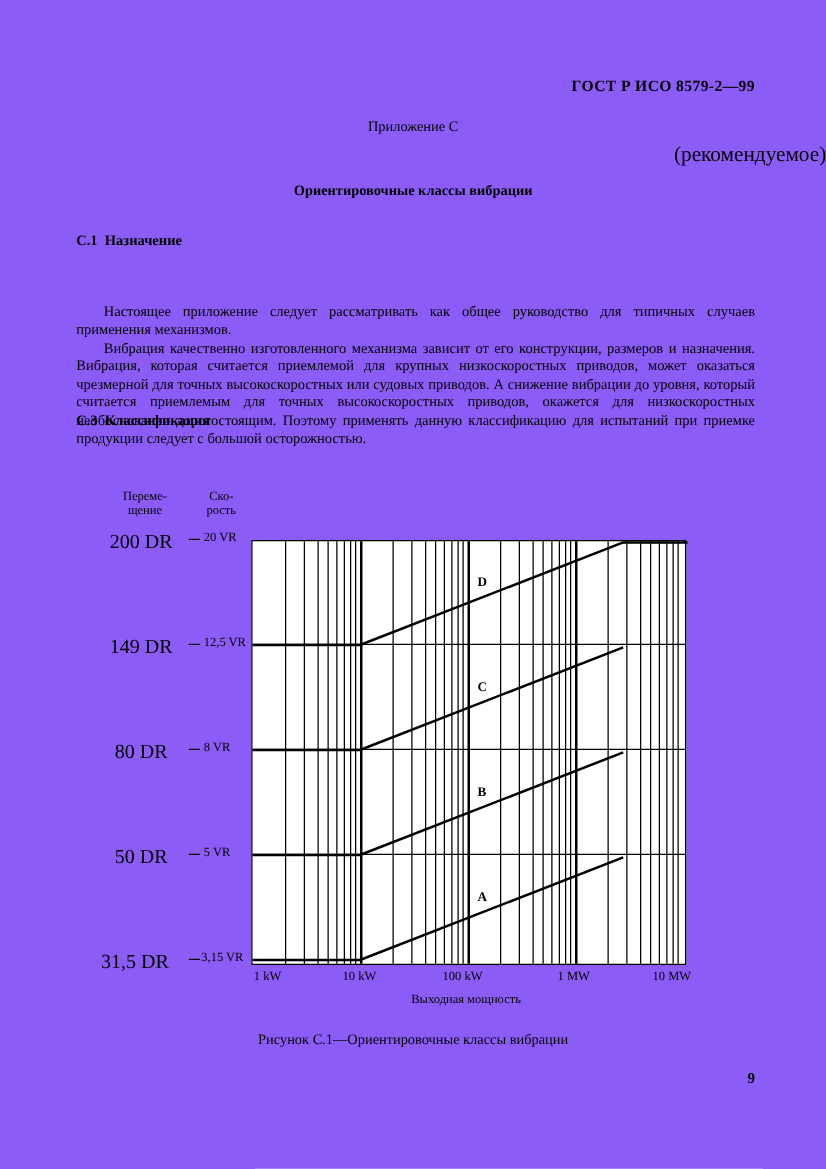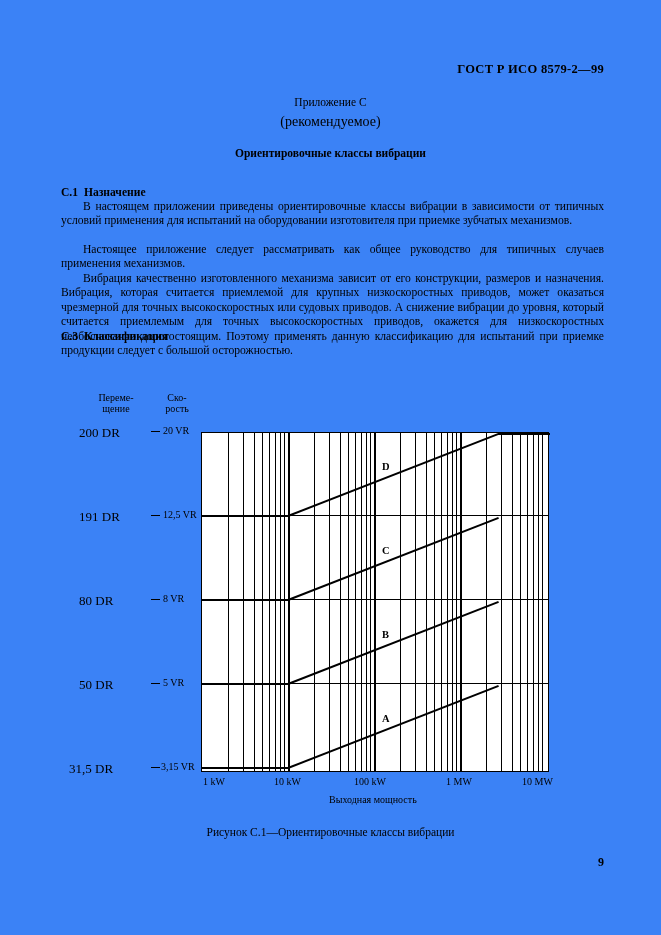--- a/index.html
+++ b/index.html
@@ -13,21 +13,21 @@
     position: relative;
     font-family: "Liberation Serif", serif;
     color: #000000;
     overflow: hidden;
   }
   .page {
     position: absolute;
     left: 0; top: 0;
     width: 661px;
     height: 935px;
-    background: #3b82f6;
+    background: #8b5cf6;
   }
   .header-std {
     position: absolute;
     right: 57px;
     top: 62px;
     font-family: "Liberation Serif", serif;
     font-weight: bold;
     font-size: 12.5px;
     letter-spacing: 0.3px;
     white-space: nowrap;
@@ -36,22 +36,22 @@
     position: absolute;
     left: 0; right: 0;
     top: 96px;
     text-align: center;
     font-size: 11.5px;
   }
   .annex-line2 {
     position: absolute;
     left: 0; right: 0;
     top: 114px;
-    text-align: center;
-    font-size: 14px;
+    text-align: right;
+    font-size: 17px;
   }
   .annex-title {
     position: absolute;
     left: 0; right: 0;
     top: 147px;
     text-align: center;
     font-size: 11.5px;
     font-weight: bold;
   }
   .body-text {
@@ -111,22 +111,22 @@
     transform-origin: left center;
   }
   .class-label {
     position: absolute;
     font-size: 10.5px;
     font-weight: bold;
     font-family: "Liberation Serif", serif;
   }
   .axis-left-label {
     position: absolute;
-    font-size: 13px;
-    text-align: left;
+    font-size: 16px;
+    text-align: center;
     white-space: nowrap;
   }
   .axis-mid-label {
     position: absolute;
     font-size: 10px;
     white-space: nowrap;
   }
   .tick-left {
     position: absolute;
     width: 9px;
@@ -171,42 +171,41 @@
 
   <div class="header-std">ГОСТ Р ИСО 8579-2—99</div>
 
   <div class="annex-line1">Приложение С</div>
   <div class="annex-line2">(рекомендуемое)</div>
   <div class="annex-title">Ориентировочные классы вибрации</div>
 
   <div class="body-text" style="top:186px;">
     <span class="sec-head"><span class="num">С.1</span>&nbsp;&nbsp;<span>Назначение</span></span>
   </div>
-  <div class="body-text indent" style="top:200px;">В настоящем приложении приведены ориентировочные классы вибрации в зависимости от типичных условий применения для испытаний на оборудовании изготовителя при приемке зубчатых механизмов.</div>
 
   <div class="body-text indent" style="top:243px;">Настоящее приложение следует рассматривать как общее руководство для типичных случаев применения механизмов.</div>
   <div class="body-text indent" style="top:272px;">Вибрация качественно изготовленного механизма зависит от его конструкции, размеров и назначения. Вибрация, которая считается приемлемой для крупных низкоскоростных приводов, может оказаться чрезмерной для точных высокоскоростных или судовых приводов. А снижение вибрации до уровня, который считается приемлемым для точных высокоскоростных приводов, окажется для низкоскоростных необоснованно дорогостоящим. Поэтому применять данную классификацию для испытаний при приемке продукции следует с большой осторожностью.</div>
 
   <div class="body-text" style="top:330px;">
     <span class="sec-head"><span class="num">С.3</span>&nbsp;&nbsp;<span>Классификация</span></span>
   </div>
 
   <div class="figure">
 
     <div class="col-head" style="left:24px; top:0px; width:62px;">
       <span>Переме-</span><br>
       <span>щение</span>
     </div>
     <div class="col-head" style="left:92px; top:0px; width:48px;">
       <span>Ско-</span><br>
       <span>рость</span>
     </div>
 
     <div class="axis-left-label" style="left:18px; top:33px; width:68px;">200 DR</div>
-    <div class="axis-left-label" style="left:18px; top:117px; width:68px;">191 DR</div>
+    <div class="axis-left-label" style="left:18px; top:117px; width:68px;">149 DR</div>
     <div class="axis-left-label" style="left:18px; top:201px; width:68px;">80 DR</div>
     <div class="axis-left-label" style="left:18px; top:285px; width:68px;">50 DR</div>
     <div class="axis-left-label" style="left:8px; top:369px; width:78px;">31,5 DR</div>
 
     <div class="tick-left" style="left:90px; top:39px;"></div>
     <div class="tick-left" style="left:90px; top:123px;"></div>
     <div class="tick-left" style="left:90px; top:207px;"></div>
     <div class="tick-left" style="left:90px; top:291px;"></div>
     <div class="tick-left" style="left:90px; top:375px;"></div>
 

